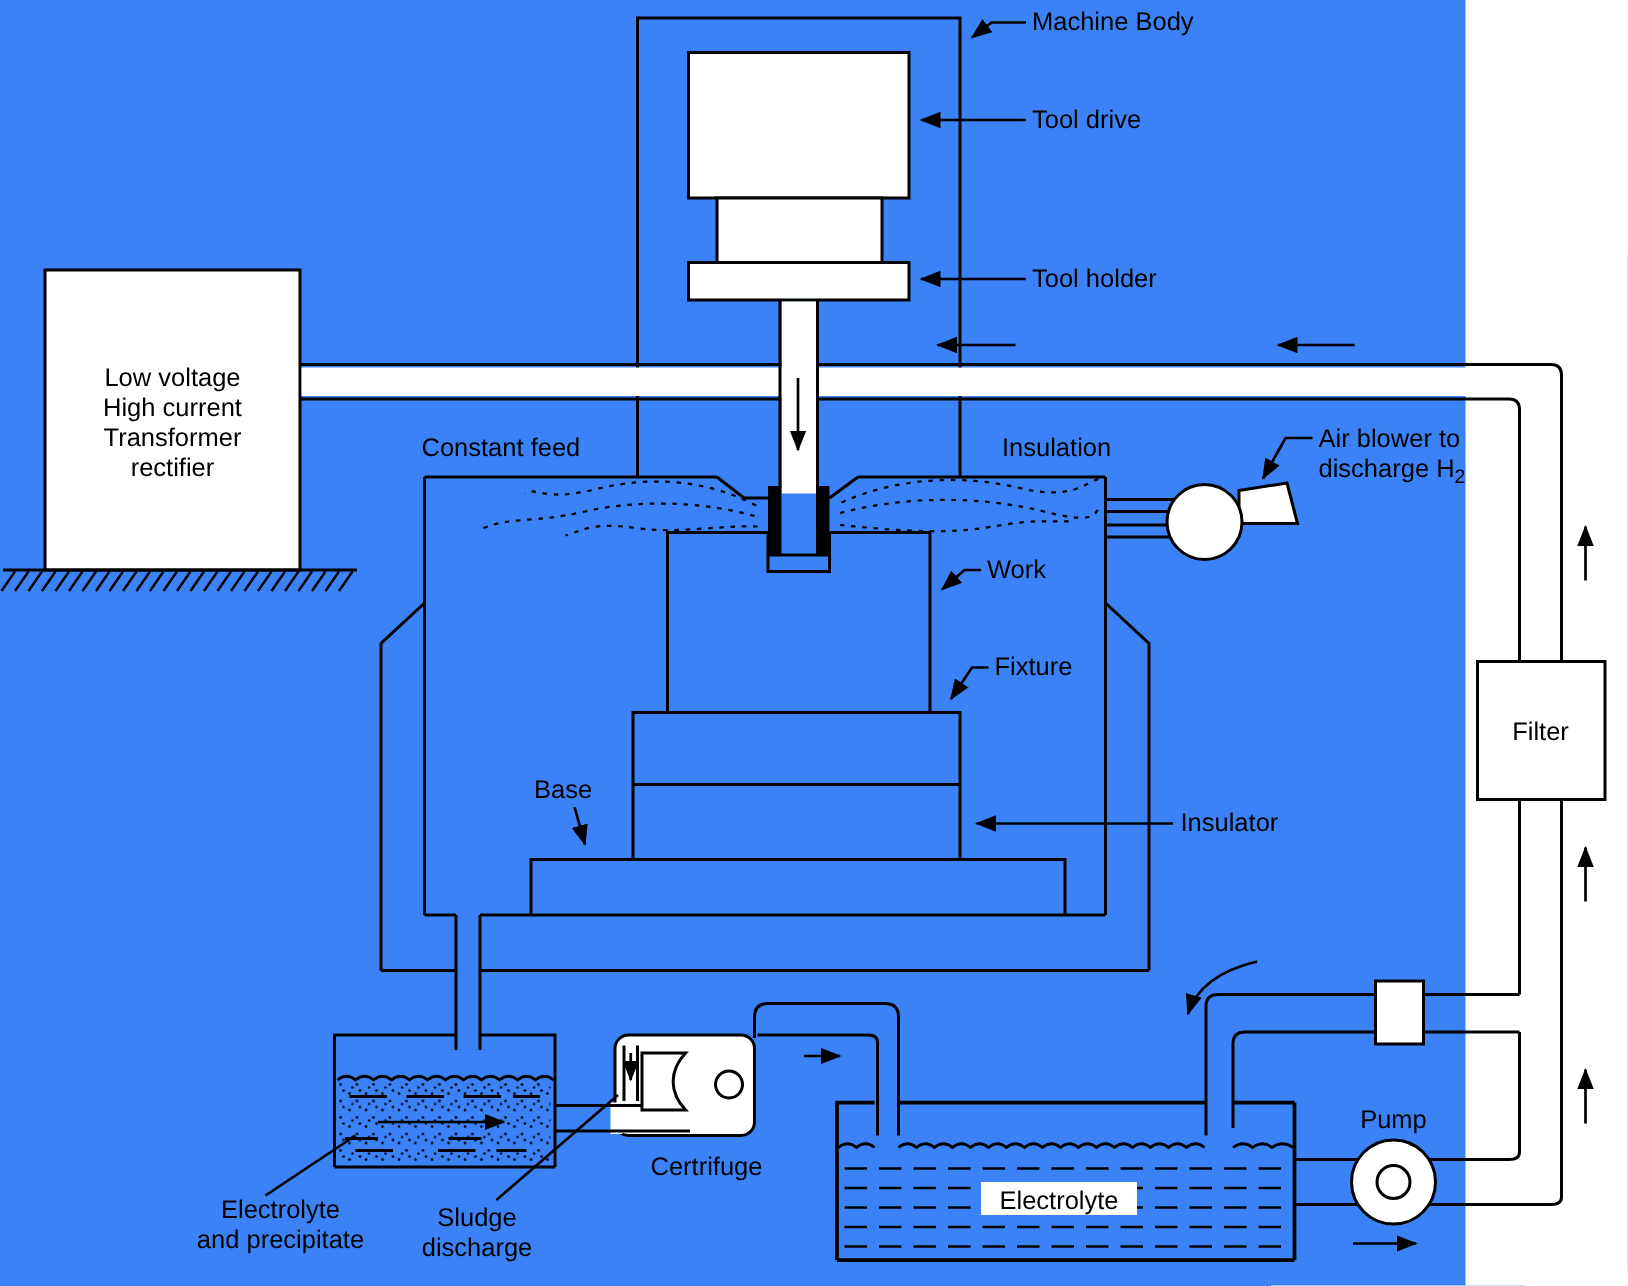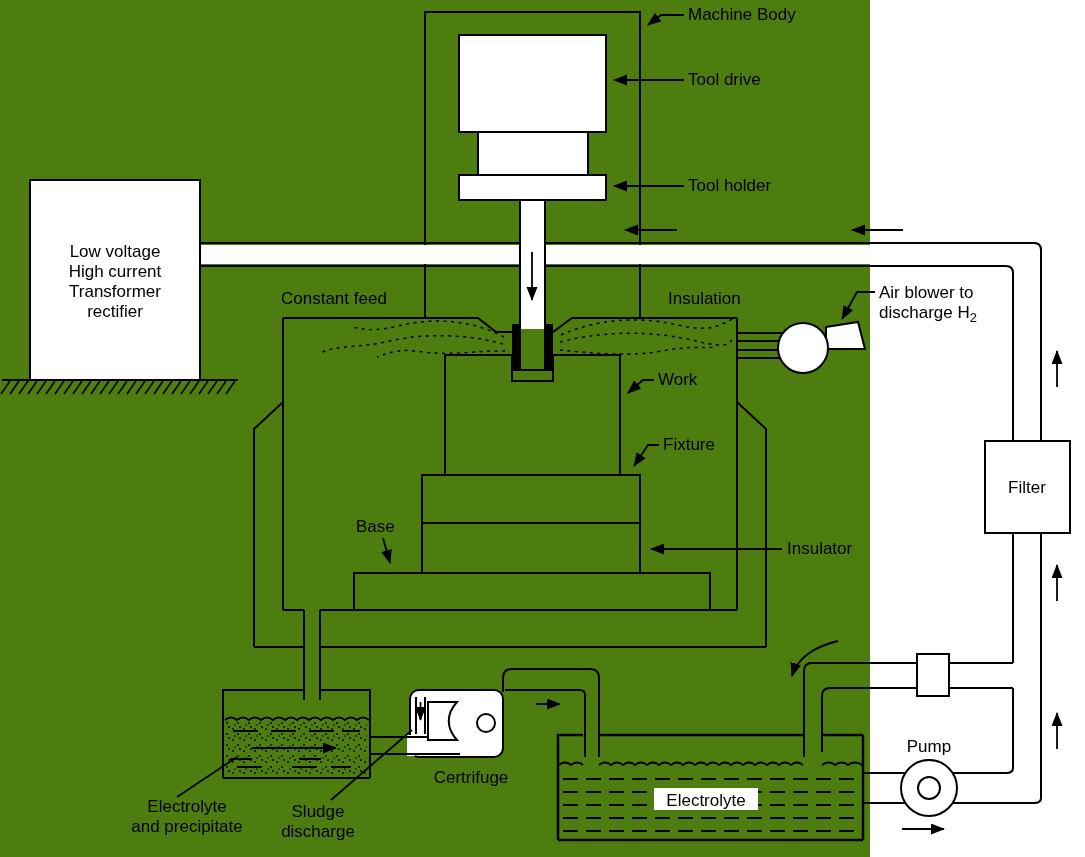--- a/index.html
+++ b/index.html
@@ -1,16 +1,16 @@
 <!DOCTYPE html>
 <html><head>
 <meta charset="utf-8">
 <style>
   html,body{margin:0;padding:0;background:#fff;}
-  .canvas{width:870px;height:857px;position:relative;background:#4d7c0f;}
+  .canvas{width:977px;height:857px;position:relative;background:#3b82f6;}
   svg{display:block;}
   text.lbl{font-family:"Liberation Sans","DejaVu Sans",sans-serif;font-size:17px;fill:#000;stroke:none;}
   .thin{stroke-width:1.8;}
   .spray{stroke-width:1.5;stroke-dasharray:3,4.5;fill:none;}
   .dashrow{stroke-width:1.8;stroke-dasharray:15,8;}
   .shortdash{stroke-width:2;}
 </style>
 </head>
 <body>
 

